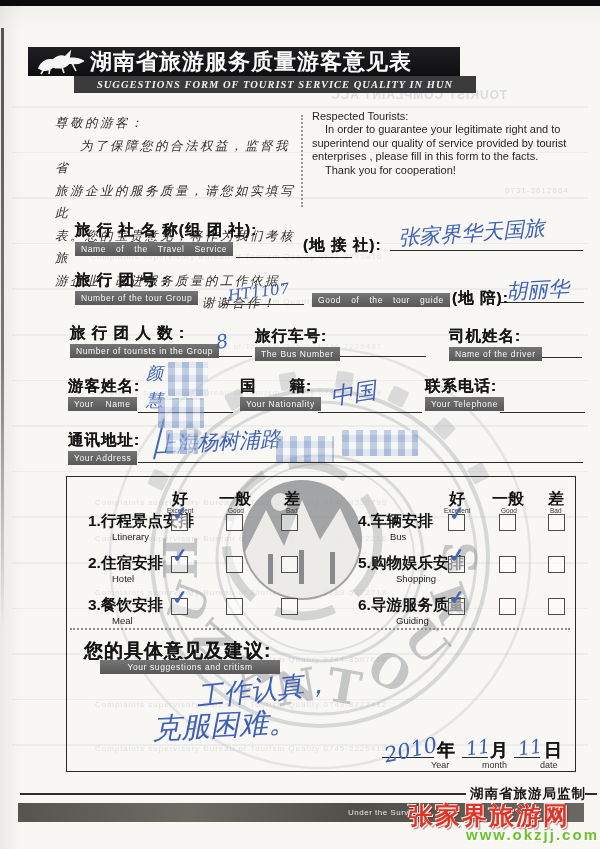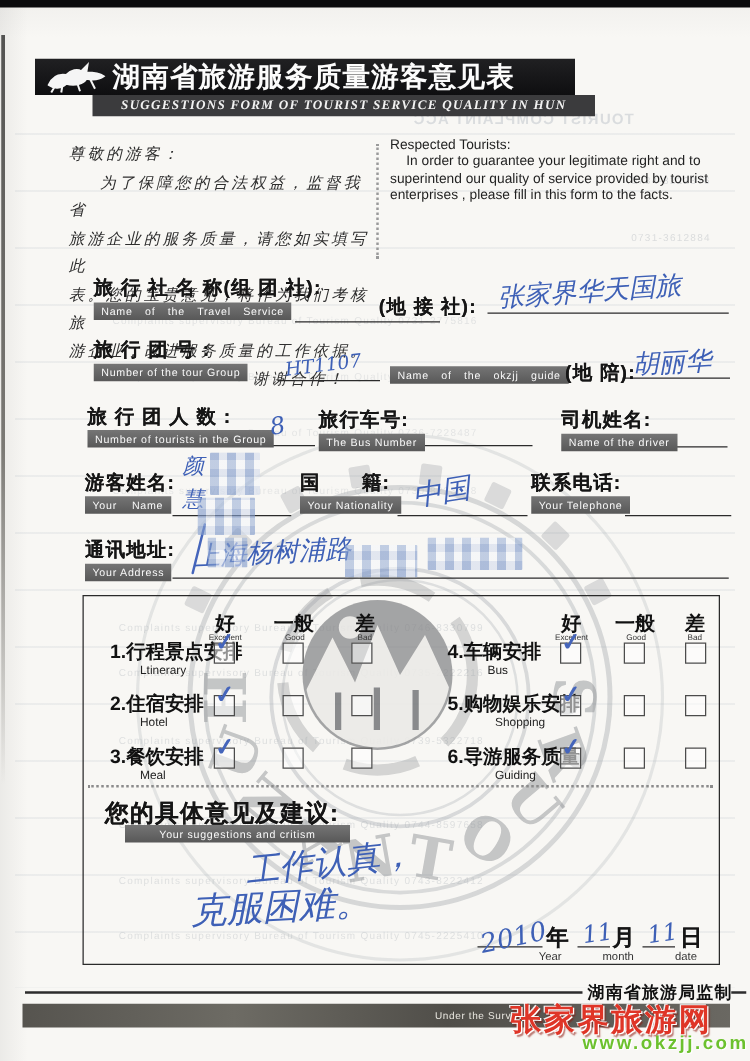--- a/index.html
+++ b/index.html
@@ -177,34 +177,35 @@
     <div class="ind">为了保障您的合法权益，监督我省</div>
     <div>旅游企业的服务质量，请您如实填写此</div>
     <div>表。您的宝贵意见，将作为我们考核旅</div>
     <div>游企业，改进服务质量的工作依据。</div>
     <div class="rt">谢谢合作！</div>
   </div>
   <div class="abs vdots"></div>
   <div class="abs introEN">
     <p>Respected Tourists:</p>
     <p class="ind">In order to guarantee your legitimate right and to superintend our quality of service provided by tourist enterprises , please fill in this form to the facts.</p>
+    <p class="ind">Thank you for cooperation!</p>
   </div>
 
   <div class="cnlabel" style="left:75px;top:220px">旅 行 社 名 称(组 团 社):</div>
   <div class="enbar" style="left:75px;top:242px;word-spacing:7px">Name of the Travel Service</div>
   <div class="ul" style="left:236px;top:257px;width:116px"></div>
   <div class="cnlabel" style="left:303px;top:235px">(地 接 社):</div>
   <div class="hw" style="left:398px;top:219px;font-size:21px;transform:rotate(-4deg)">张家界华天国旅</div>
   <div class="ul" style="left:390px;top:250px;width:193px"></div>
 
   <div class="cnlabel" style="left:75px;top:270px">旅 行 团 号 :</div>
   <div class="enbar" style="left:75px;top:291px">Number of the tour Group</div>
   <div class="hw" style="left:228px;top:283px;font-size:15px;transform:rotate(-7deg)">HT1107</div>
   <div class="ul" style="left:222px;top:304px;width:82px"></div>
-  <div class="enbar" style="left:312px;top:293px;word-spacing:7px">Name of the okzjj guide</div>
+  <div class="enbar" style="left:312px;top:293px;word-spacing:7px">Good of the tour guide</div>
   <div class="cnlabel" style="left:452px;top:288px">(地 陪):</div>
   <div class="hw" style="left:506px;top:276px;font-size:21px;transform:rotate(-3deg)">胡丽华</div>
   <div class="ul" style="left:498px;top:302px;width:86px"></div>
 
   <div class="cnlabel" style="left:70px;top:323px">旅 行 团 人 数 :</div>
   <div class="enbar" style="left:70px;top:344px">Number of tourists in the Group</div>
   <div class="hw" style="left:216px;top:330px;font-size:19px;transform:rotate(-10deg)">8</div>
   <div class="ul" style="left:202px;top:356px;width:50px"></div>
   <div class="cnlabel" style="left:255px;top:326px">旅行车号:</div>
   <div class="enbar" style="left:255px;top:347px">The Bus Number</div>

